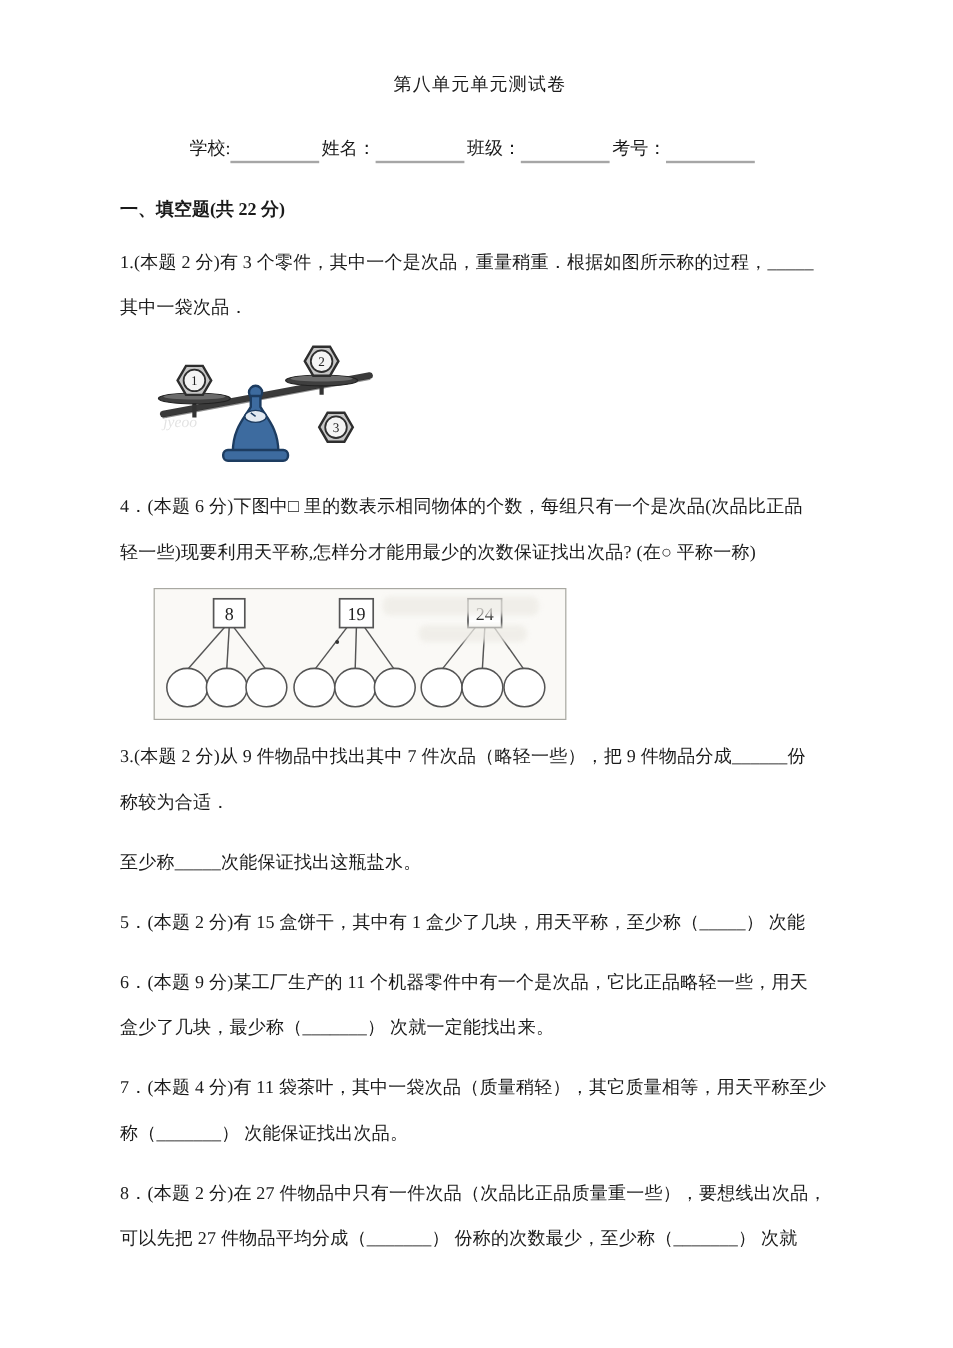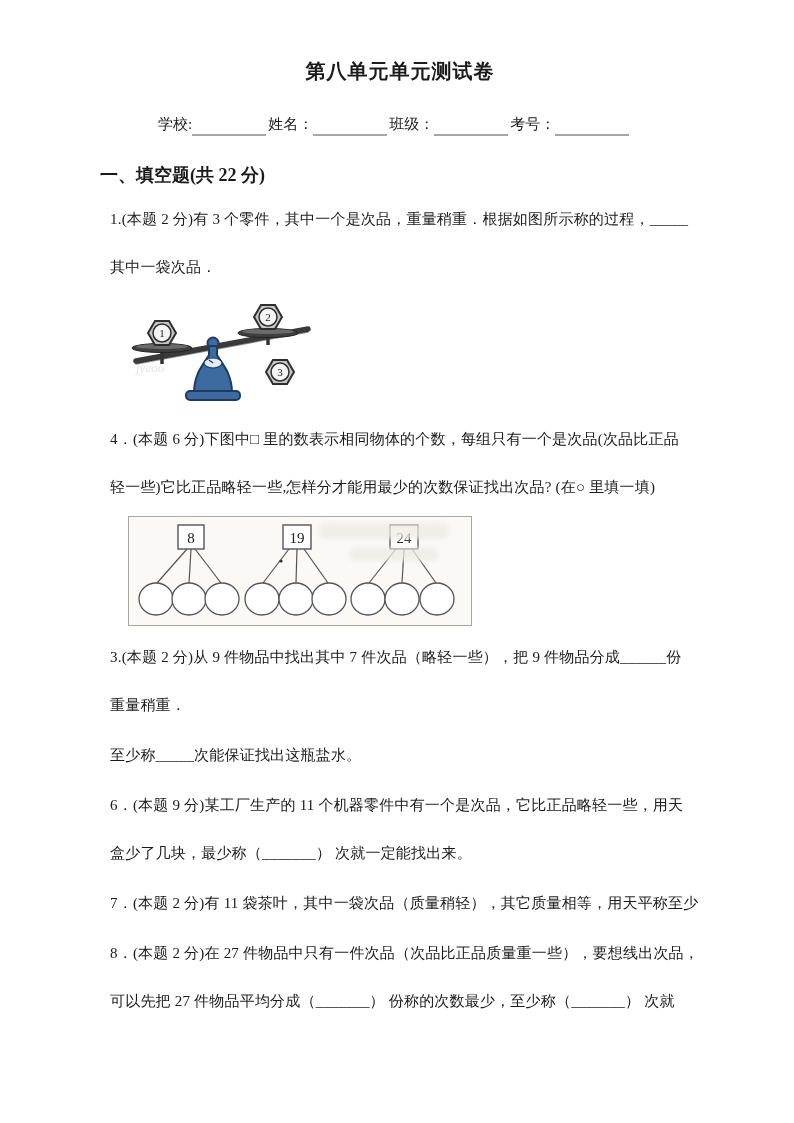--- a/index.html
+++ b/index.html
@@ -8,22 +8,22 @@
     width:794px;height:1123px;
     background:#ffffff;
     font-family:"Liberation Serif","DejaVu Serif",serif;
     color:#1a1a1a;
     overflow:hidden;
     box-sizing:border-box;
     padding:56px 94px 0 100px;
   }
   .doc-title{
     text-align:center;
-    font-size:20px;
-    font-weight:bold;
+    font-size:15px;
+    font-weight:normal;
     letter-spacing:1px;
     margin:0 0 0 0;
     line-height:30px;
   }
   .header-row{
     display:flex;
     align-items:flex-end;
     margin:26px 0 0 58px;
     font-size:15px;
     line-height:24px;
@@ -31,27 +31,27 @@
   }
   .header-field{display:flex;align-items:flex-end;}
   .header-blank{
     display:inline-block;
     width:74px;height:18px;
     border-bottom:2px solid #a6a6a6;
     margin-right:2px;
   }
   .section-heading{
     font-weight:bold;
-    font-size:18px;
+    font-size:15px;
     margin:26px 0 0 0;
     line-height:26px;
   }
   .question{margin:12px 0 0 0;}
   .qline{
-    margin:10px;
+    margin:0;
     font-size:15px;
     line-height:38px;
     white-space:nowrap;
     letter-spacing:0.2px;
   }
   .figure-balance{
     position:relative;
     width:225px;height:112px;
     margin:4px 0 2px 10px;
   }
@@ -142,21 +142,21 @@
       <g>
         <polygon points="156,76 163,63.9 177,63.9 184,76 177,88.1 163,88.1" fill="#c6c6c6" stroke="#2e2e2e" stroke-width="2"></polygon>
         <circle cx="170" cy="76" r="9" fill="#f4f4f4" stroke="#2e2e2e" stroke-width="1.5"></circle>
         <text x="170" y="80" font-size="11" text-anchor="middle" fill="#222222">3</text>
       </g>
     </svg>
   </div>
 
   <div class="question">
     <p class="qline">4．(本题 6 分)下图中□ 里的数表示相同物体的个数，每组只有一个是次品(次品比正品</p>
-    <p class="qline">轻一些)它比正品略轻一些,怎样分才能用最少的次数保证找出次品? (在○ 里填一填)</p>
+    <p class="qline">轻一些)现要利用天平称,怎样分才能用最少的次数保证找出次品? (在○ 平称一称)</p>
   </div>
 
   <div class="figure-trees">
     <div class="smudge" style="left:190px;top:6px;width:130px;height:16px;"></div>
     <div class="smudge" style="left:220px;top:30px;width:90px;height:14px;"></div>
     <svg width="342" height="108" viewBox="0 0 342 108">
 
       <g>
         <rect x="49" y="8" width="26" height="24" fill="#ffffff" stroke="#555555" stroke-width="1.4"></rect>
         <text x="62" y="26" font-size="15" text-anchor="middle" fill="#222222">8</text>
@@ -188,37 +188,39 @@
         <line x1="283" y1="32" x2="307" y2="66" stroke="#555555" stroke-width="1.2"></line>
         <ellipse cx="239" cy="82" rx="17" ry="16" fill="#ffffff" stroke="#555555" stroke-width="1.3"></ellipse>
         <ellipse cx="273" cy="82" rx="17" ry="16" fill="#ffffff" stroke="#555555" stroke-width="1.3"></ellipse>
         <ellipse cx="308" cy="82" rx="17" ry="16" fill="#ffffff" stroke="#555555" stroke-width="1.3"></ellipse>
       </g>
     </svg>
   </div>
 
   <div class="question">
     <p class="qline">3.(本题 2 分)从 9 件物品中找出其中 7 件次品（略轻一些），把 9 件物品分成______份</p>
-    <p class="qline">重量稍重．</p>
+    <p class="qline">称较为合适．</p>
   </div>
 
   <div class="question">
     <p class="qline">至少称_____次能保证找出这瓶盐水。</p>
   </div>
 
   <div class="question">
+    <p class="qline">5．(本题 2 分)有 15 盒饼干，其中有 1 盒少了几块，用天平称，至少称（_____） 次能</p>
   </div>
 
   <div class="question">
     <p class="qline">6．(本题 9 分)某工厂生产的 11 个机器零件中有一个是次品，它比正品略轻一些，用天</p>
     <p class="qline">盒少了几块，最少称（_______） 次就一定能找出来。</p>
   </div>
 
   <div class="question">
-    <p class="qline">7．(本题 2 分)有 11 袋茶叶，其中一袋次品（质量稍轻），其它质量相等，用天平称至少</p>
+    <p class="qline">7．(本题 4 分)有 11 袋茶叶，其中一袋次品（质量稍轻），其它质量相等，用天平称至少</p>
+    <p class="qline">称（_______） 次能保证找出次品。</p>
   </div>
 
   <div class="question">
     <p class="qline">8．(本题 2 分)在 27 件物品中只有一件次品（次品比正品质量重一些），要想线出次品，</p>
     <p class="qline">可以先把 27 件物品平均分成（_______） 份称的次数最少，至少称（_______） 次就</p>
 
   </div>
 
 </div>
 

